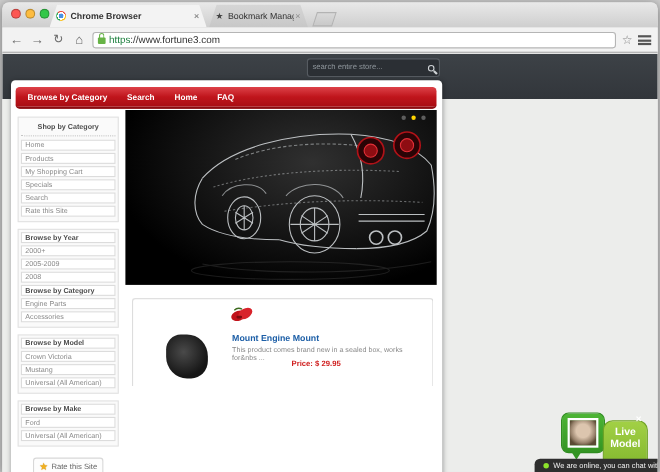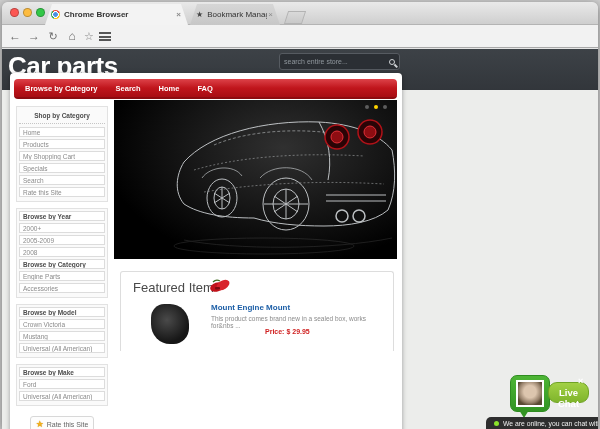--- a/index.html
+++ b/index.html
@@ -113,21 +113,21 @@
   .pprice { position:absolute; left:144px; top:56px; font-size:7px; font-weight:bold; color:#cf1e1e; }
 
   
   .chat-bubble { position:absolute; left:508px; top:326px; width:40px; height:37px;
                  background:linear-gradient(#4db535,#339423); border-radius:7px; border:1px solid #2f8c20; }
   .chat-bubble:after { content:''; position:absolute; left:8px; bottom:-7px; width:0; height:0;
                        border-left:5px solid transparent; border-right:5px solid transparent;
                        border-top:8px solid #339423; }
   .chat-photo { position:absolute; left:5px; top:4px; width:28px; height:27px; border:2px solid #fff;
                 background:radial-gradient(circle at 50% 42%, #dcc5ae 0 34%, #97816b 62%, #5a4a33 78%); }
-  .chat-btn { position:absolute; left:546px; top:333px; width:41px; height:21px;
+  .chat-btn { position:absolute; left:546px; top:333px; width:41px; height:48px;
               background:linear-gradient(#a2d045,#7fb52c); border-radius:9px; border:1px solid #6fa324;
               color:#fff; font-weight:bold; font-size:9.5px; line-height:11px; text-align:center; padding-top:4px; }
   .chat-close { position:absolute; left:576px; top:327px; color:#fff; font-size:9px; font-weight:bold; }
   .chat-status { position:absolute; left:484px; top:368px; right:0; bottom:0; background:#2e2e2e;
                  border-radius:5px 0 0 0; display:flex; align-items:center; padding-left:8px; gap:4px; }
   .chat-status .dot-on { width:5px; height:5px; border-radius:50%; background:#8ce32b; flex:none; }
   .chat-status .stext { color:#f0f0f0; font-size:6.8px; white-space:nowrap; }
 </style>
 </head>
 <body>
@@ -153,28 +153,31 @@
       </div>
       <div class="newtab"></div>
     </div>
   </div>
 
   <div class="toolbar">
     <span class="navbtn">←</span>
     <span class="navbtn">→</span>
     <span class="navbtn small">↻</span>
     <span class="navbtn">⌂</span>
+    <div class="urlbar">
+      <span class="lock"></span>
+      <span class="url"><span class="scheme">https</span><span>://www.fortune3.com</span></span>
+    </div>
     <span class="bm-star">☆</span>
     <span class="menu-icon"></span>
   </div>
 
   <div class="viewport">
 
     <div class="siteheader">
-      <div class="sitetitle">Car parts</div>
       <div class="searchbox">
         <input type="text" placeholder="search entire store..." style="">
         <span class="mag"></span>
       </div>
     </div>
 
     <div class="card">
 
       <div class="rednav">
         <span class="nitem">Browse by Category</span>
@@ -259,42 +262,41 @@
           </svg>
           <div class="dots">
             <span class="dot"></span>
             <span class="dot active"></span>
             <span class="dot"></span>
           </div>
         </div>
 
 
         <div class="featured">
-          <div class="ftitle">Featured Item</div>
           <svg class="ficon" width="22" height="16" viewBox="0 0 22 16">
             <ellipse cx="8" cy="9" rx="7" ry="4.5" fill="#c1121a" transform="rotate(-18 8 9)"></ellipse>
             <ellipse cx="14" cy="7" rx="7" ry="4.5" fill="#d8232b" transform="rotate(-32 14 7)"></ellipse>
             <rect x="6" y="9" width="5" height="2.5" fill="#7c0b0f" rx="1"></rect>
             <path d="M4,4 C6,2 9,2 11,3" stroke="#3d6b1f" stroke-width="1.2" fill="none"></path>
           </svg>
           <div class="pimg"></div>
           <div class="pname">Mount Engine Mount</div>
           <div class="pdesc">This product comes brand new in a sealed box, works for&amp;nbs ...</div>
           <div class="pprice">Price: $ 29.95</div>
         </div>
 
       </div>
     </div>
 
     <div class="chat-bubble">
       <div class="chat-photo"></div>
     </div>
     <div class="chat-btn">
       <div>Live</div>
-      <div>Chat</div>
+      <div>Model</div>
     </div>
     <div class="chat-close">×</div>
     <div class="chat-status">
       <span class="dot-on"></span>
       <span class="stext">We are online, you can chat with us.</span>
     </div>
 
   </div>
 </div>
 

